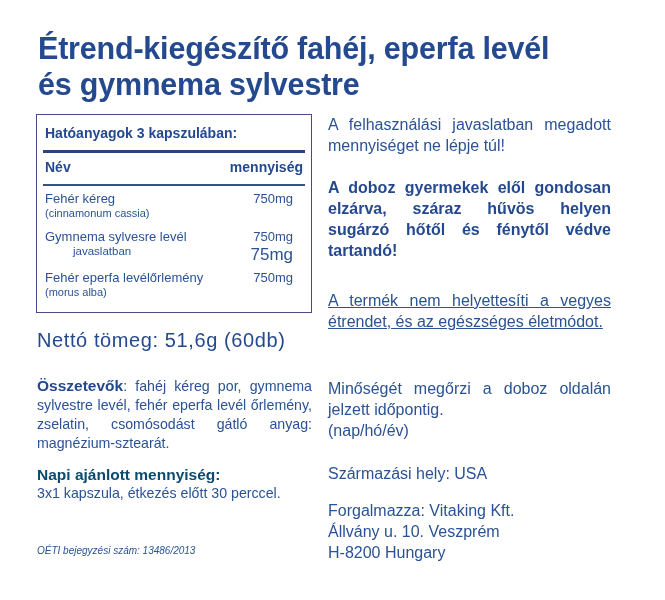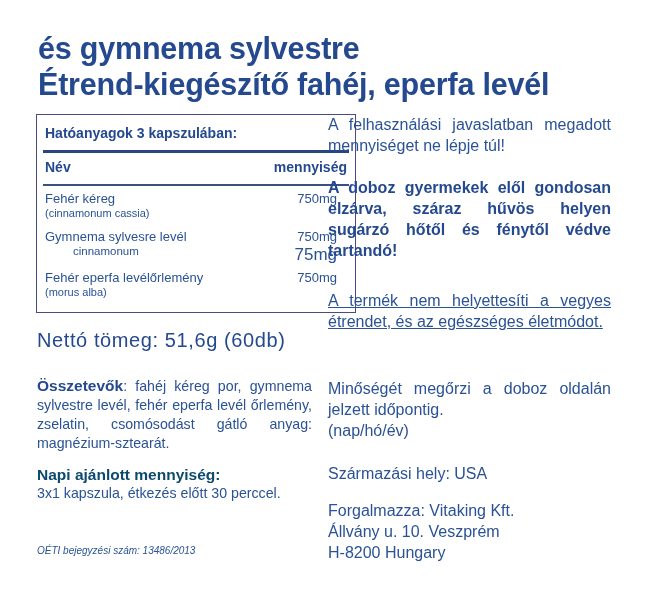--- a/index.html
+++ b/index.html
@@ -27,21 +27,21 @@
       color: #24498f;
       letter-spacing: -0.2px;
     }
     .title span { display: block; }
 
     
     .ingredients-box {
       position: absolute;
       left: 36px;
       top: 114px;
-      width: 320px;
+      width: 276px;
       height: 199px;
       border: 1.5px solid #4a4a85;
       box-sizing: border-box;
       text-decoration: underline;
     }
     .ib-header {
       position: absolute;
       left: 8px;
       top: 10px;
       font-weight: bold;
@@ -149,41 +149,41 @@
     .storage { top: 177px; }
     .not-substitute { top: 290px; text-decoration: underline; }
     .best-before { top: 378px; }
     .origin { top: 463px; }
     .distributor { top: 500px; }
   </style>
 </head>
 <body>
 
 <div class="title">
+  <span>Étrend-kiegészítő fahéj, eperfa levél</span>
   <span>és gymnema sylvestre</span>
-  <span>Étrend-kiegészítő fahéj, eperfa levél</span>
 </div>
 
 <div class="ingredients-box">
   <div class="ib-header">Hatóanyagok 3 kapszulában:</div>
   <div class="ib-rule-thick"></div>
   <div class="ib-col-name">Név</div>
   <div class="ib-col-qty">mennyiség</div>
   <div class="ib-rule-thin"></div>
 
   <div class="ib-row" style="top:76px;">
     <span class="name">Fehér kéreg</span>
     <span class="qty">750mg</span>
     <span class="latin">(cinnamonum cassia)</span>
   </div>
 
   <div class="ib-row" style="top:114px;">
     <span class="name">Gymnema sylvesre levél</span>
     <span class="qty">750mg</span>
-    <span class="sub-name">cinnamonum</span>
+    <span class="sub-name">javaslatban</span>
     <span class="sub-qty">75mg</span>
   </div>
 
   <div class="ib-row" style="top:155px;">
     <span class="name">Fehér eperfa levélőrlemény</span>
     <span class="qty">750mg</span>
     <span class="latin">(morus alba)</span>
   </div>
 </div>
 

